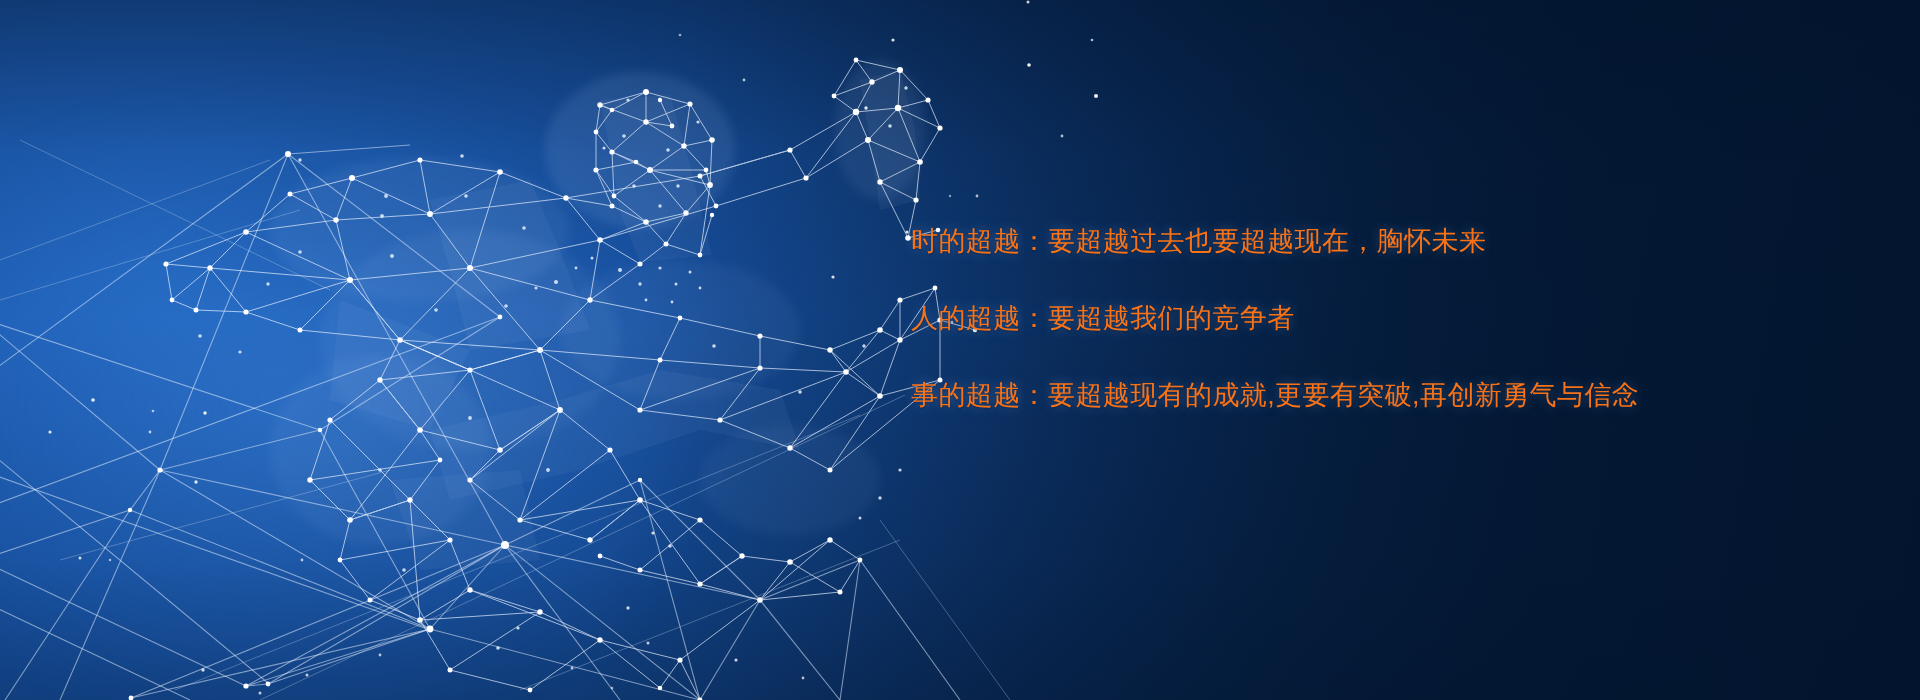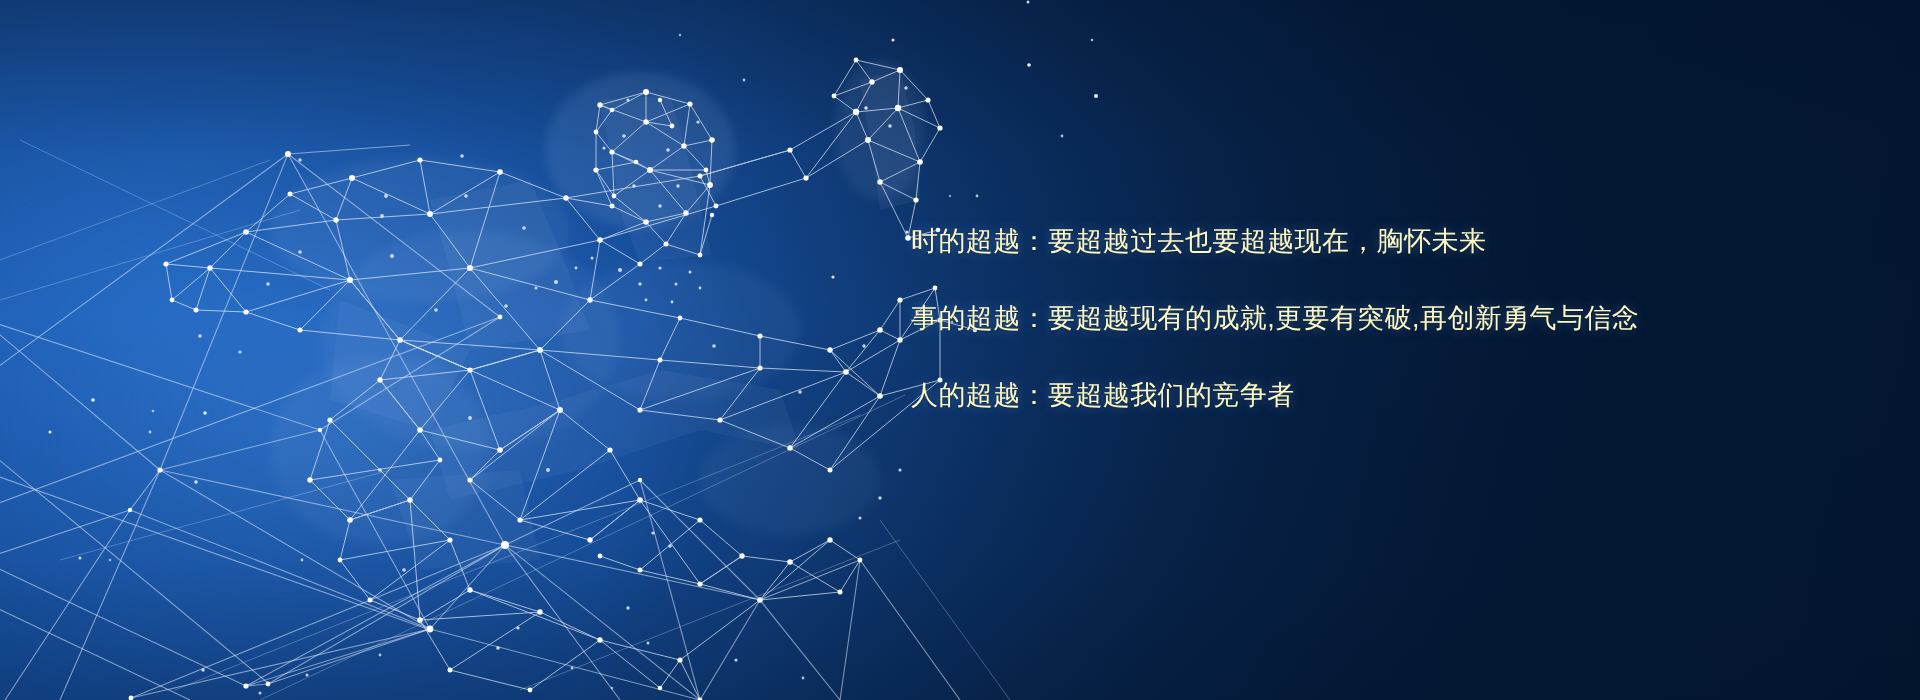--- a/index.html
+++ b/index.html
@@ -92,21 +92,21 @@
   .star { fill: #ffffff; }
 
   
   .text-block {
     position: absolute;
     left: 911px;
     top: 228px;
     width: 900px;
   }
   .tagline {
-    color: #fef9c3;
+    color: #f97316;
     font-size: 27px;
     line-height: 1;
     letter-spacing: 0.4px;
     margin: 0 0 50px 0;
     white-space: nowrap;
     text-shadow: 0 0 12px rgba(140,190,255,0.35), 0 1px 2px rgba(0,10,30,0.45);
     font-weight: 400;
   }
   .tagline:last-child { margin-bottom: 0; }
 </style>
@@ -616,17 +616,17 @@
       <circle class="node-soft" cx="200" cy="336" r="1.8"></circle>
       <circle class="node-soft" cx="240" cy="352" r="1.6"></circle>
       <circle class="node-soft" cx="880" cy="498" r="1.7"></circle>
       <circle class="node-soft" cx="900" cy="470" r="1.6"></circle>
       <circle class="node-soft" cx="860" cy="518" r="1.5"></circle>
     </g>
   </svg>
 
   <div class="text-block">
     <p class="tagline">时的超越：要超越过去也要超越现在，胸怀未来</p>
+    <p class="tagline">人的超越：要超越我们的竞争者</p>
     <p class="tagline">事的超越：要超越现有的成就,更要有突破,再创新勇气与信念</p>
-    <p class="tagline">人的超越：要超越我们的竞争者</p>
   </div>
 
 </div>
 
 </body></html>

